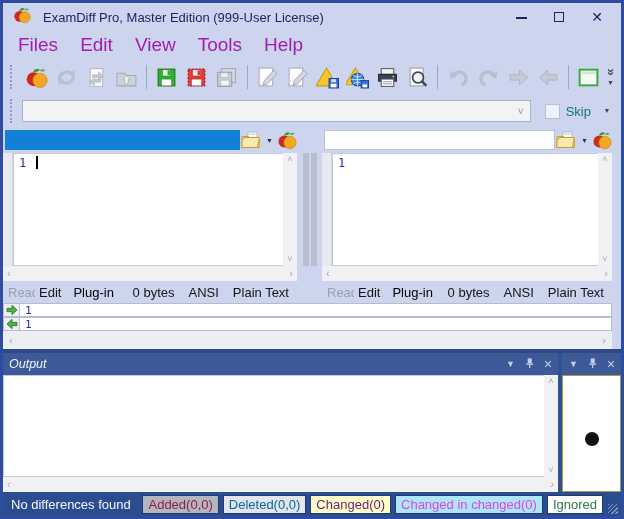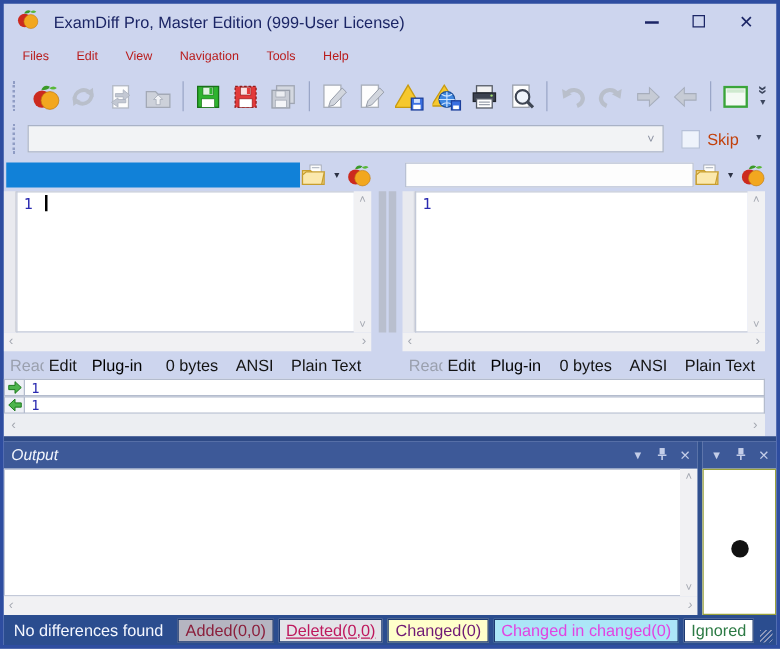--- a/index.html
+++ b/index.html
@@ -12,38 +12,38 @@
   
   .titlebar { height: 28px; display: flex; align-items: center; padding: 0 10px 0 10px; flex: 0 0 auto; }
   .titlebar .title { font-size: 13px; color: #1b2565; margin-left: 12px; flex: 1; white-space: nowrap; }
   .winctl { display: flex; align-items: center; gap: 27px; padding-right: 8px; }
   .winctl span { color: #1b2565; font-size: 14px; line-height: 1; cursor: default; }
   .btn-max i { display: inline-block; width: 10px; height: 10px; border: 1.6px solid #1b2565; }
   .btn-min i { display: inline-block; width: 11px; height: 0; border-top: 2px solid #1b2565; margin-bottom: 3px;}
   .btn-close { font-size: 16px; }
   
   .menubar { height: 28px; display: flex; align-items: center; padding-left: 4px; flex: 0 0 auto; }
-  .menuitem { font-size: 10px; color: #b91c1c; padding: 4px 11px; }
+  .menuitem { font-size: 19px; color: #a21caf; padding: 4px 11px; }
   
   .toolbar { height: 36px; display: flex; align-items: center; padding: 0 4px 0 6px; flex: 0 0 auto; }
   .grip { width: 5px; height: 24px; border-left: 2px dotted #8f9cc4; margin: 0 7px 0 1px; }
   .tbtn { width: 30px; height: 30px; display: flex; align-items: center; justify-content: center; flex: 0 0 auto; }
   .tbtn svg { width: 23px; height: 23px; }
   .tsep { width: 1px; height: 24px; background: #9aa6c8; margin: 0 5px; }
   .tb-right { margin-left: auto; display: flex; flex-direction: column; align-items: center; width: 20px; gap: 2px; }
   .chev-over { color: #3c465e; font-size: 13px; transform: rotate(90deg); line-height: 10px; font-weight: bold; }
   .dd-small { color: #3c465e; font-size: 7px; line-height: 8px; }
   
   .filterbar { height: 32px; display: flex; align-items: center; padding: 0 4px 0 6px; flex: 0 0 auto; }
   .combo { flex: 1; height: 22px; background: #f2f3f5; border: 1px solid #a9b2c6; display: flex; align-items: center; }
   .combo .val { flex: 1; font-size: 12px; padding-left: 5px; color: #222; }
   .combo .chev { width: 18px; text-align: center; color: #8a90a0; font-size: 10px; }
   .skipwrap { display: flex; align-items: center; gap: 6px; margin: 0 4px 0 14px; }
   .checkbox { width: 15px; height: 15px; background: #eef3fb; border: 1px solid #b5c0d8; }
-  .skiplabel { font-size: 13px; color: #c2410c; }
+  .skiplabel { font-size: 13px; color: #0f766e; }
   
   .headers { height: 26px; display: flex; align-items: center; flex: 0 0 auto; padding-right: 9px; }
   .phead { display: flex; align-items: center; height: 24px; }
   .phead.left  { width: 294px; }
   .phead.right { width: 290px; }
   .hgap { width: 25px; }
   .pathfield { flex: 1; height: 20px; margin-left: 2px; }
   .pathfield.focus { background: #1181d8; }
   .pathfield.plain { background: #fdfdfd; border: 1px solid #b9c1d4; }
   .hbtn { display: flex; align-items: center; justify-content: center; height: 22px; }
@@ -127,21 +127,20 @@
       <span class="btn-min"><i></i></span>
       <span class="btn-max"><i></i></span>
       <span class="btn-close">✕</span>
     </span>
   </div>
 
   <div class="menubar">
     <span class="menuitem">Files</span>
     <span class="menuitem">Edit</span>
     <span class="menuitem">View</span>
-    <span class="menuitem">Navigation</span>
     <span class="menuitem">Tools</span>
     <span class="menuitem">Help</span>
   </div>
 
   <div class="toolbar">
     <span class="grip"></span>
 
     <span class="tbtn">
       <svg viewBox="0 0 20 20">
           <circle cx="7.5" cy="11.5" r="6" fill="#cc2a1e"></circle>
@@ -483,20 +482,20 @@
       </div>
       <div class="statsbody">
         <span class="pie" style="background: rgb(17, 17, 17);"></span>
       </div>
     </div>
   </div>
 
   <div class="statusbar" style="background: rgb(43, 77, 143);">
     <span class="sbmsg">No differences found</span>
     <span class="chip" style="background: rgb(181, 181, 193); color: rgb(139, 31, 60);">Added(0,0)</span>
-    <span class="chip" style="background: rgb(228, 228, 233); color: #be185d; text-decoration: underline;">Deleted(0,0)</span>
+    <span class="chip" style="background: rgb(228, 228, 233); color: #0369a1;">Deleted(0,0)</span>
     <span class="chip" style="background: rgb(255, 255, 202); color: #701a75;">Changed(0)</span>
     <span class="chip" style="background: rgb(172, 230, 247); color: rgb(226, 67, 226);">Changed in changed(0)</span>
     <span class="chip" style="background: rgb(255, 255, 255); color: rgb(44, 122, 68);">Ignored</span>
     <span class="gripbr"></span>
   </div>
 
 </div>
 
 </body></html>

